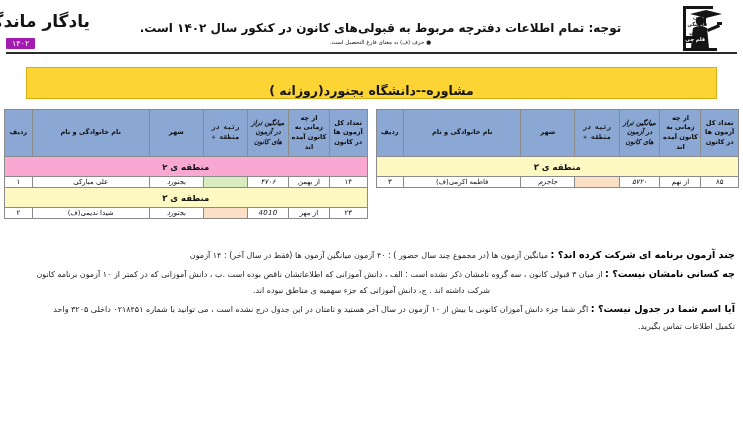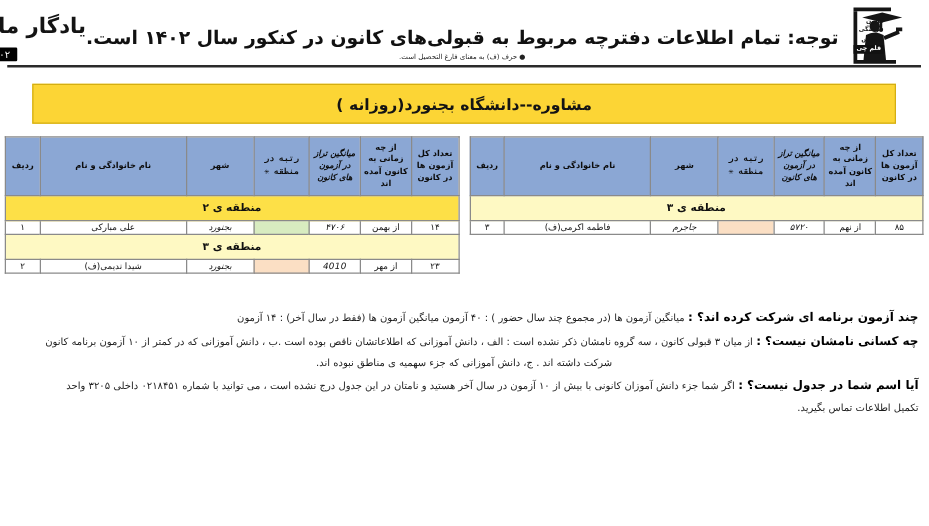--- a/index.html
+++ b/index.html
@@ -45,37 +45,37 @@
     font-size: 17px;
     font-weight: bold;
     color: #141414;
     letter-spacing: 0px;
     line-height: 1.1;
     white-space: nowrap;
   }
   .brand-year {
     display: inline-block;
     margin-top: 2px;
-    background: #000000;
+    background: #a21caf;
     color: #ffffff;
     font-size: 8px;
     padding: 1px 6px;
     border-radius: 1px;
     letter-spacing: 1px;
   }
 
   
   .notice-block {
     flex: 1 1 auto;
     text-align: center;
     padding-top: 16px;
     order: 2;
   }
   .notice-main {
-    font-size: 15px;
+    font-size: 12px;
     font-weight: bold;
     color: #111;
     line-height: 1.35;
     white-space: nowrap;
   }
   .notice-sub {
     font-size: 5.6px;
     color: #222;
     margin-top: 3px;
     white-space: nowrap;
@@ -116,21 +116,21 @@
     margin: 0 6px;
   }
 
   
   .title-banner {
     margin: 9px 26px 0 26px;
     background: #fcd535;
     border: 1px solid #d4ae12;
     height: 30px;
     display: flex;
-    align-items: center;
+    align-items: flex-end;
     justify-content: center;
   }
   .title-banner-text {
     font-size: 12.5px;
     font-weight: bold;
     color: #141414;
   }
 
   
   .tables-area {
@@ -182,21 +182,21 @@
   }
   td.cell-row  { font-size: 7.5px; }
   td.cell-city { font-size: 7.5px; font-style: italic; }
   td.cell-num  { font-size: 7.5px; letter-spacing: .3px; }
 
   tr.group-row td {
     font-weight: bold;
     font-size: 8.5px;
     height: 17px;
   }
-  tr.group-green td { background: #fde047; }
+  tr.group-green td { background: #f9a8d4; }
   tr.group-peach td { background: #fef9c3; }
 
   td.rank-green { background: #d8ecc0; }
   td.rank-peach { background: #fbdfc4; }
 
   
   .footer-notes {
     margin: 26px 8px 0 8px;
     text-align: right;
     direction: rtl;

